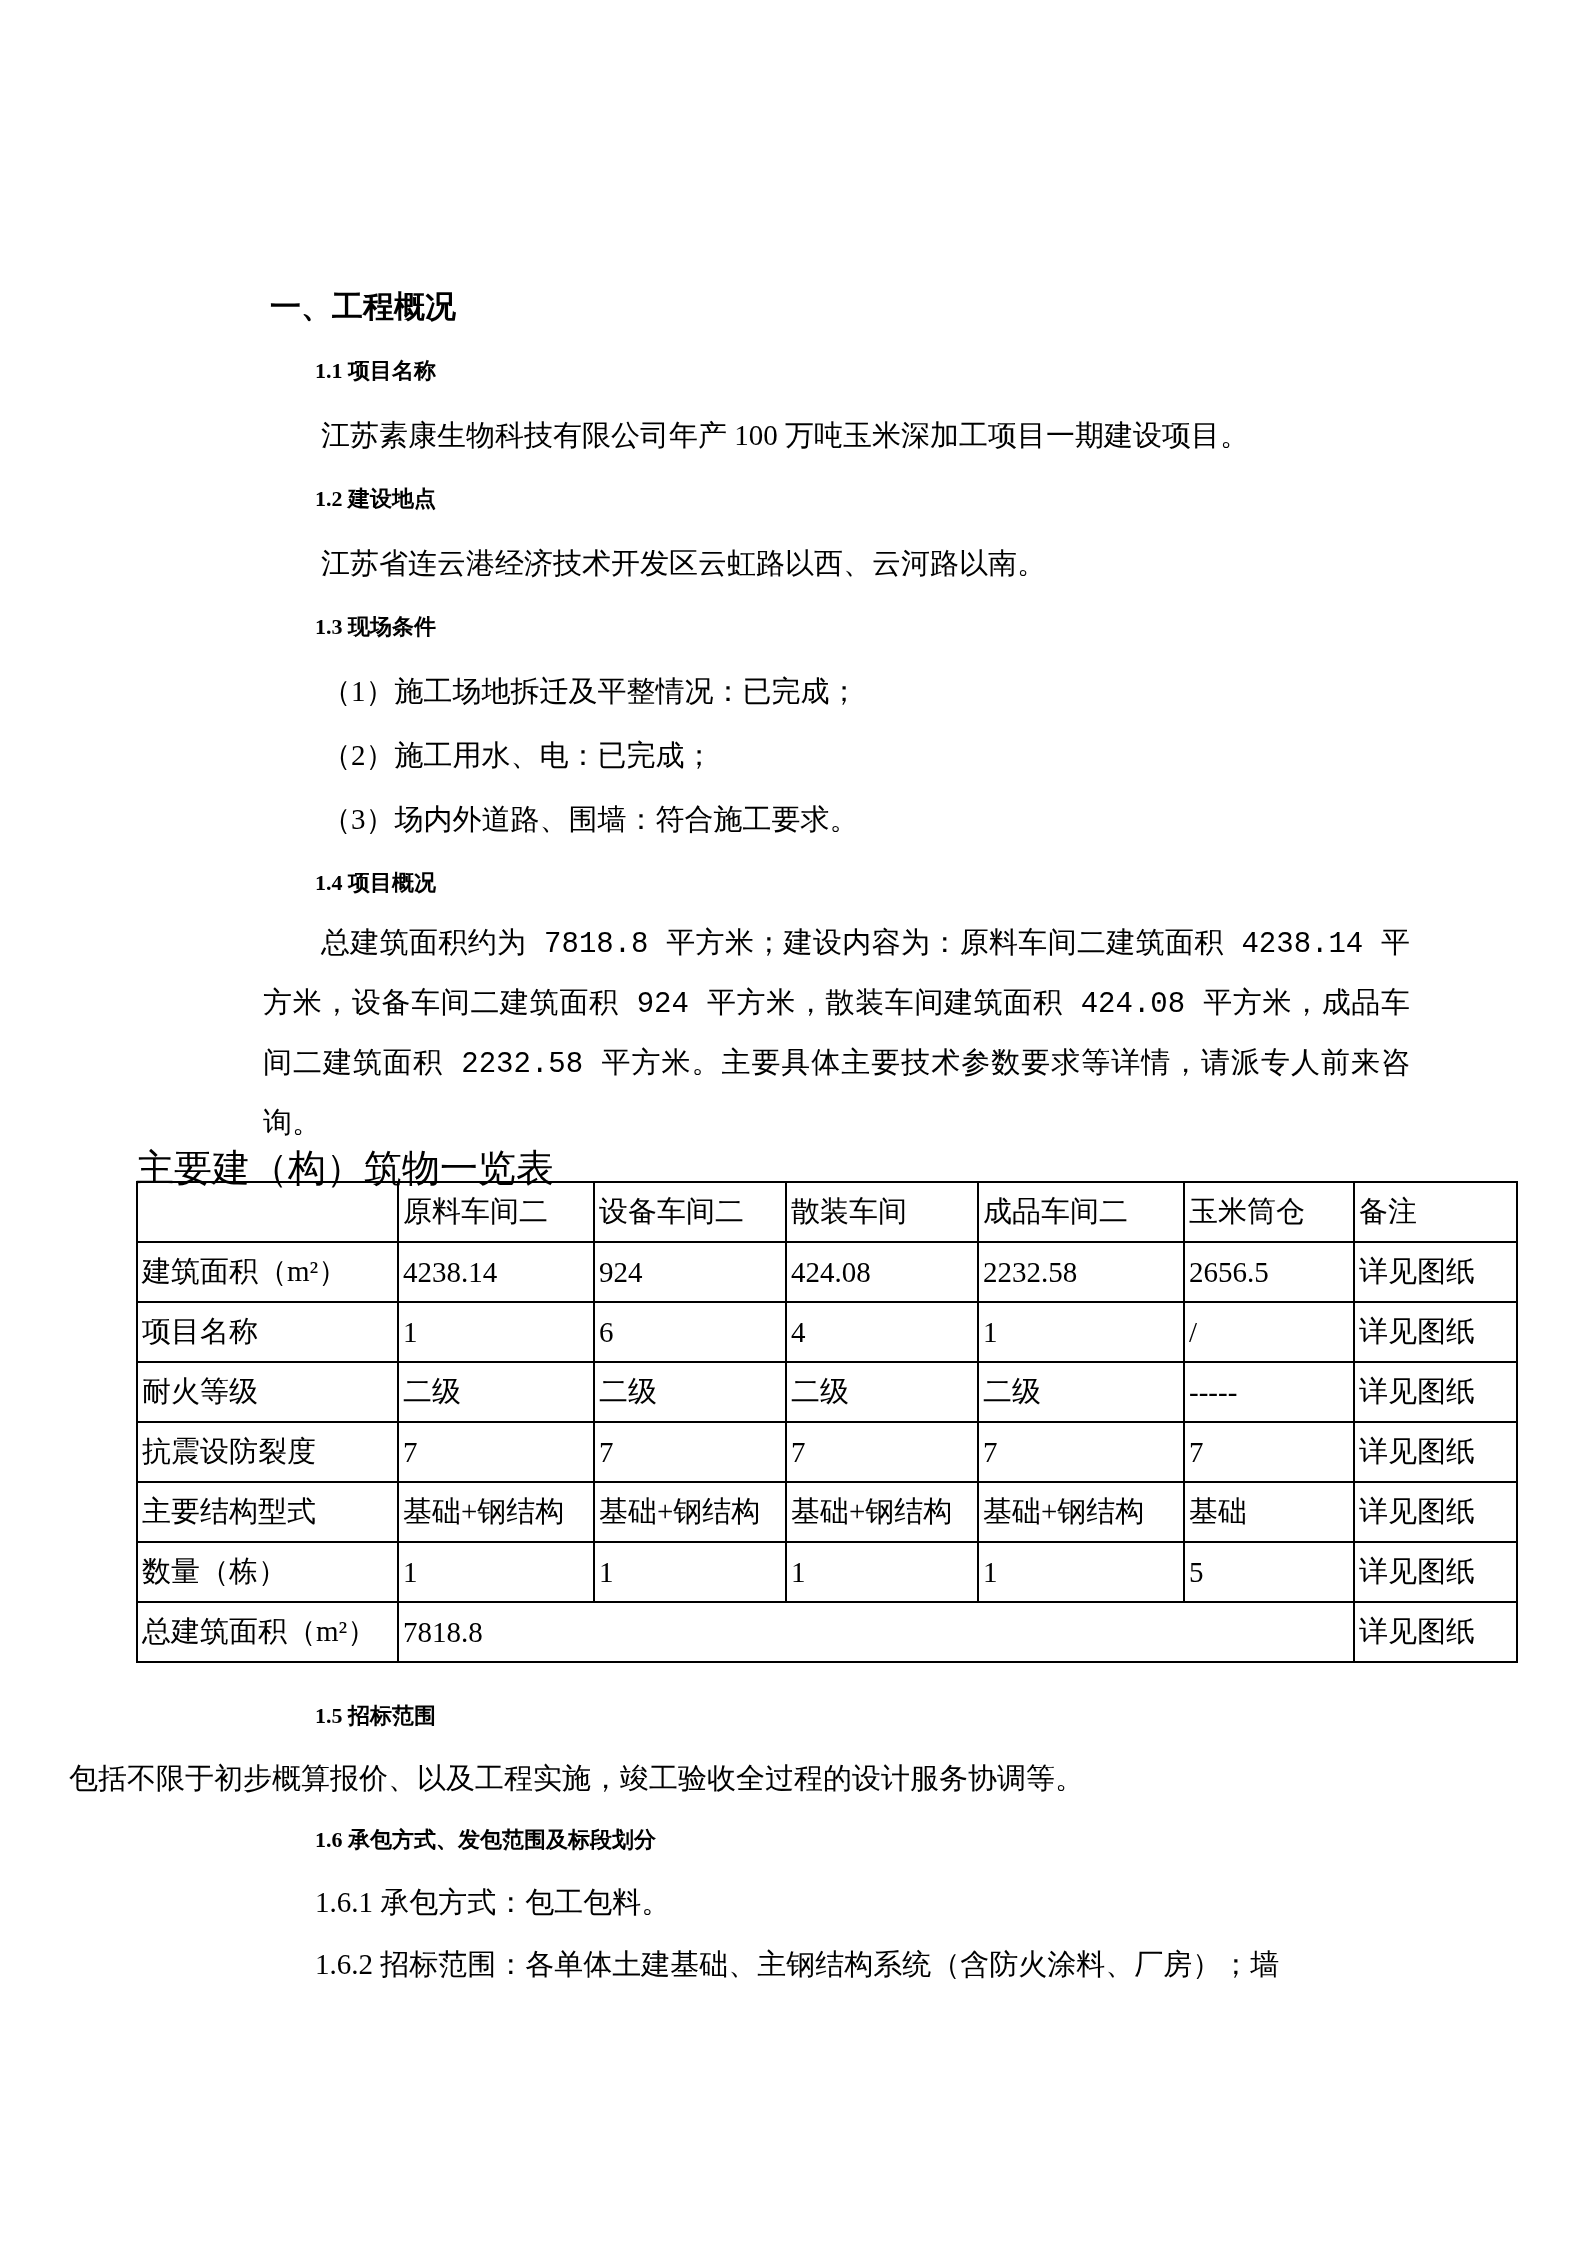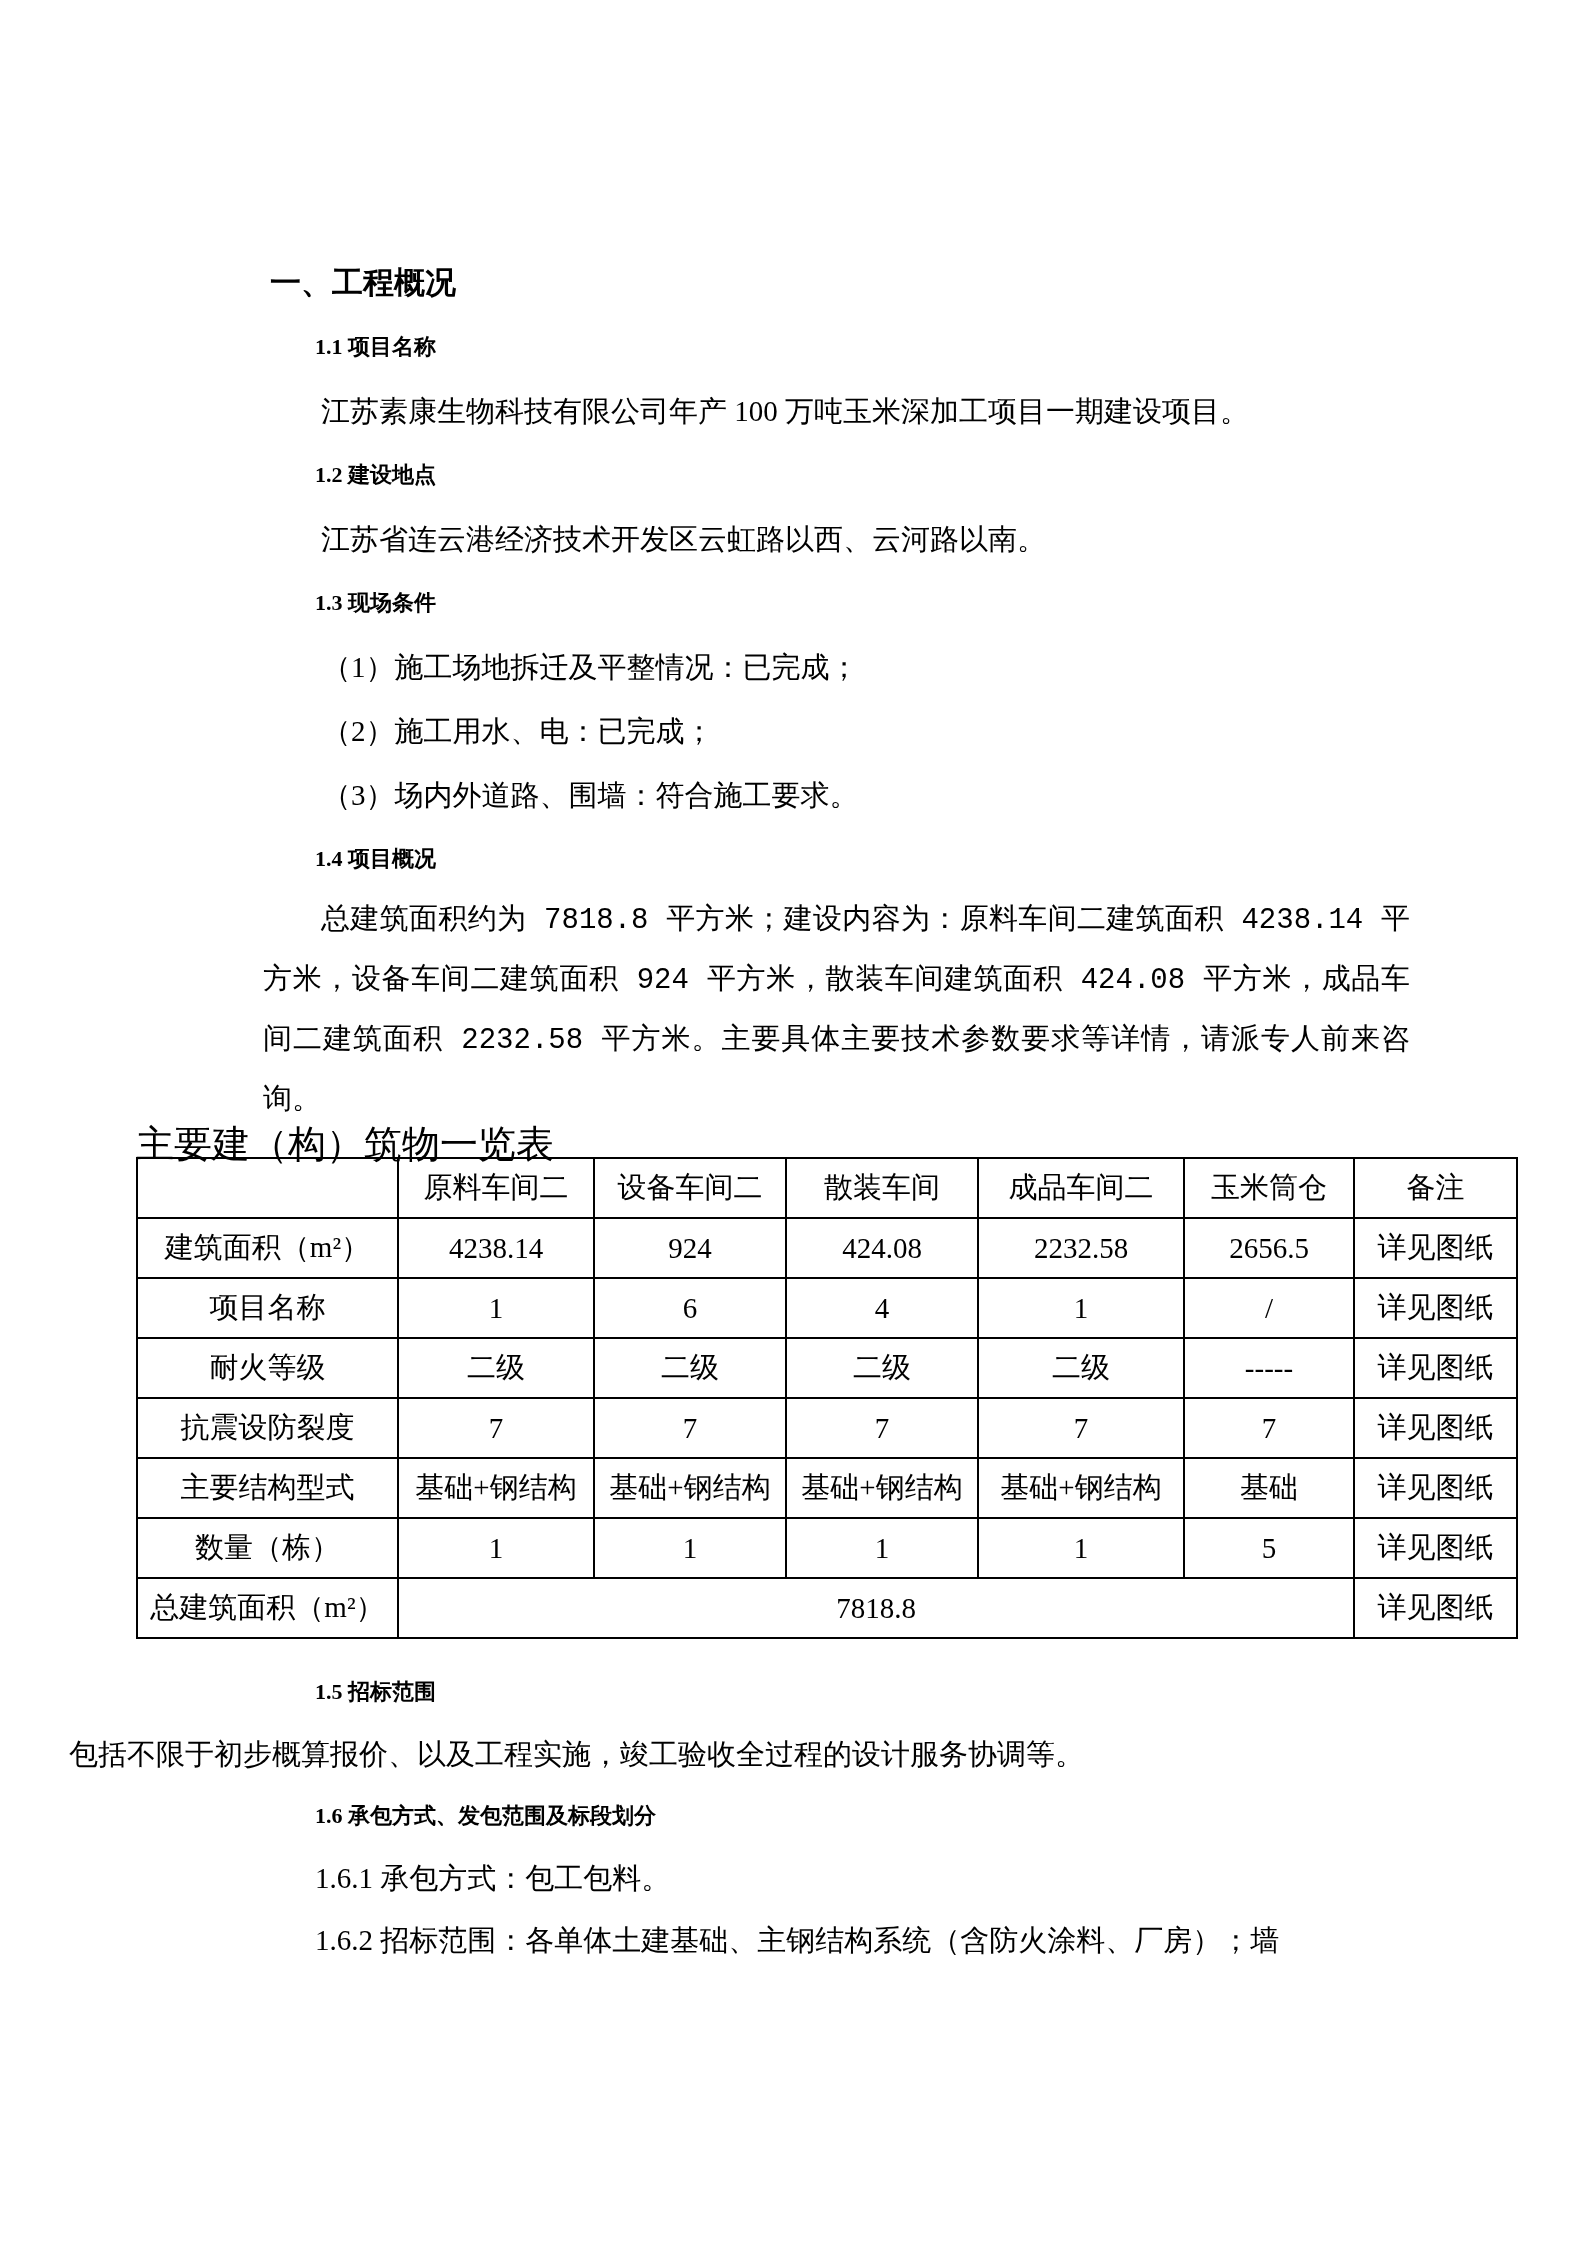--- a/index.html
+++ b/index.html
@@ -8,21 +8,21 @@
     position: relative;
     width: 1587px;
     height: 2245px;
     margin: 0 auto;
     background: #ffffff;
     color: #000;
     font-family: "Liberation Serif", "DejaVu Serif", serif;
     font-size: 29px;
     overflow: hidden;
   }
-  .content { padding-top: 251px; }
+  .content { padding-top: 251px; margin-top: 24px; }
 
   .h1 {
     padding-left: 270px;
     font-size: 31px;
     font-weight: bold;
     line-height: 64px;
   }
   .h2 {
     padding-left: 315px;
     font-size: 22px;
@@ -60,21 +60,21 @@
   }
   table.buildings {
     margin-left: 136px;
     width: 1380px;
     border-collapse: collapse;
     table-layout: fixed;
   }
   table.buildings td, table.buildings th {
     border: 2px solid #000;
     height: 60px;
-    text-align: center;
+    text-align: left;
     vertical-align: middle;
     font-weight: normal;
     font-size: 29px;
     padding: 0 4px;
     overflow: hidden;
   }
 </style>
 </head>
 <body>
 

